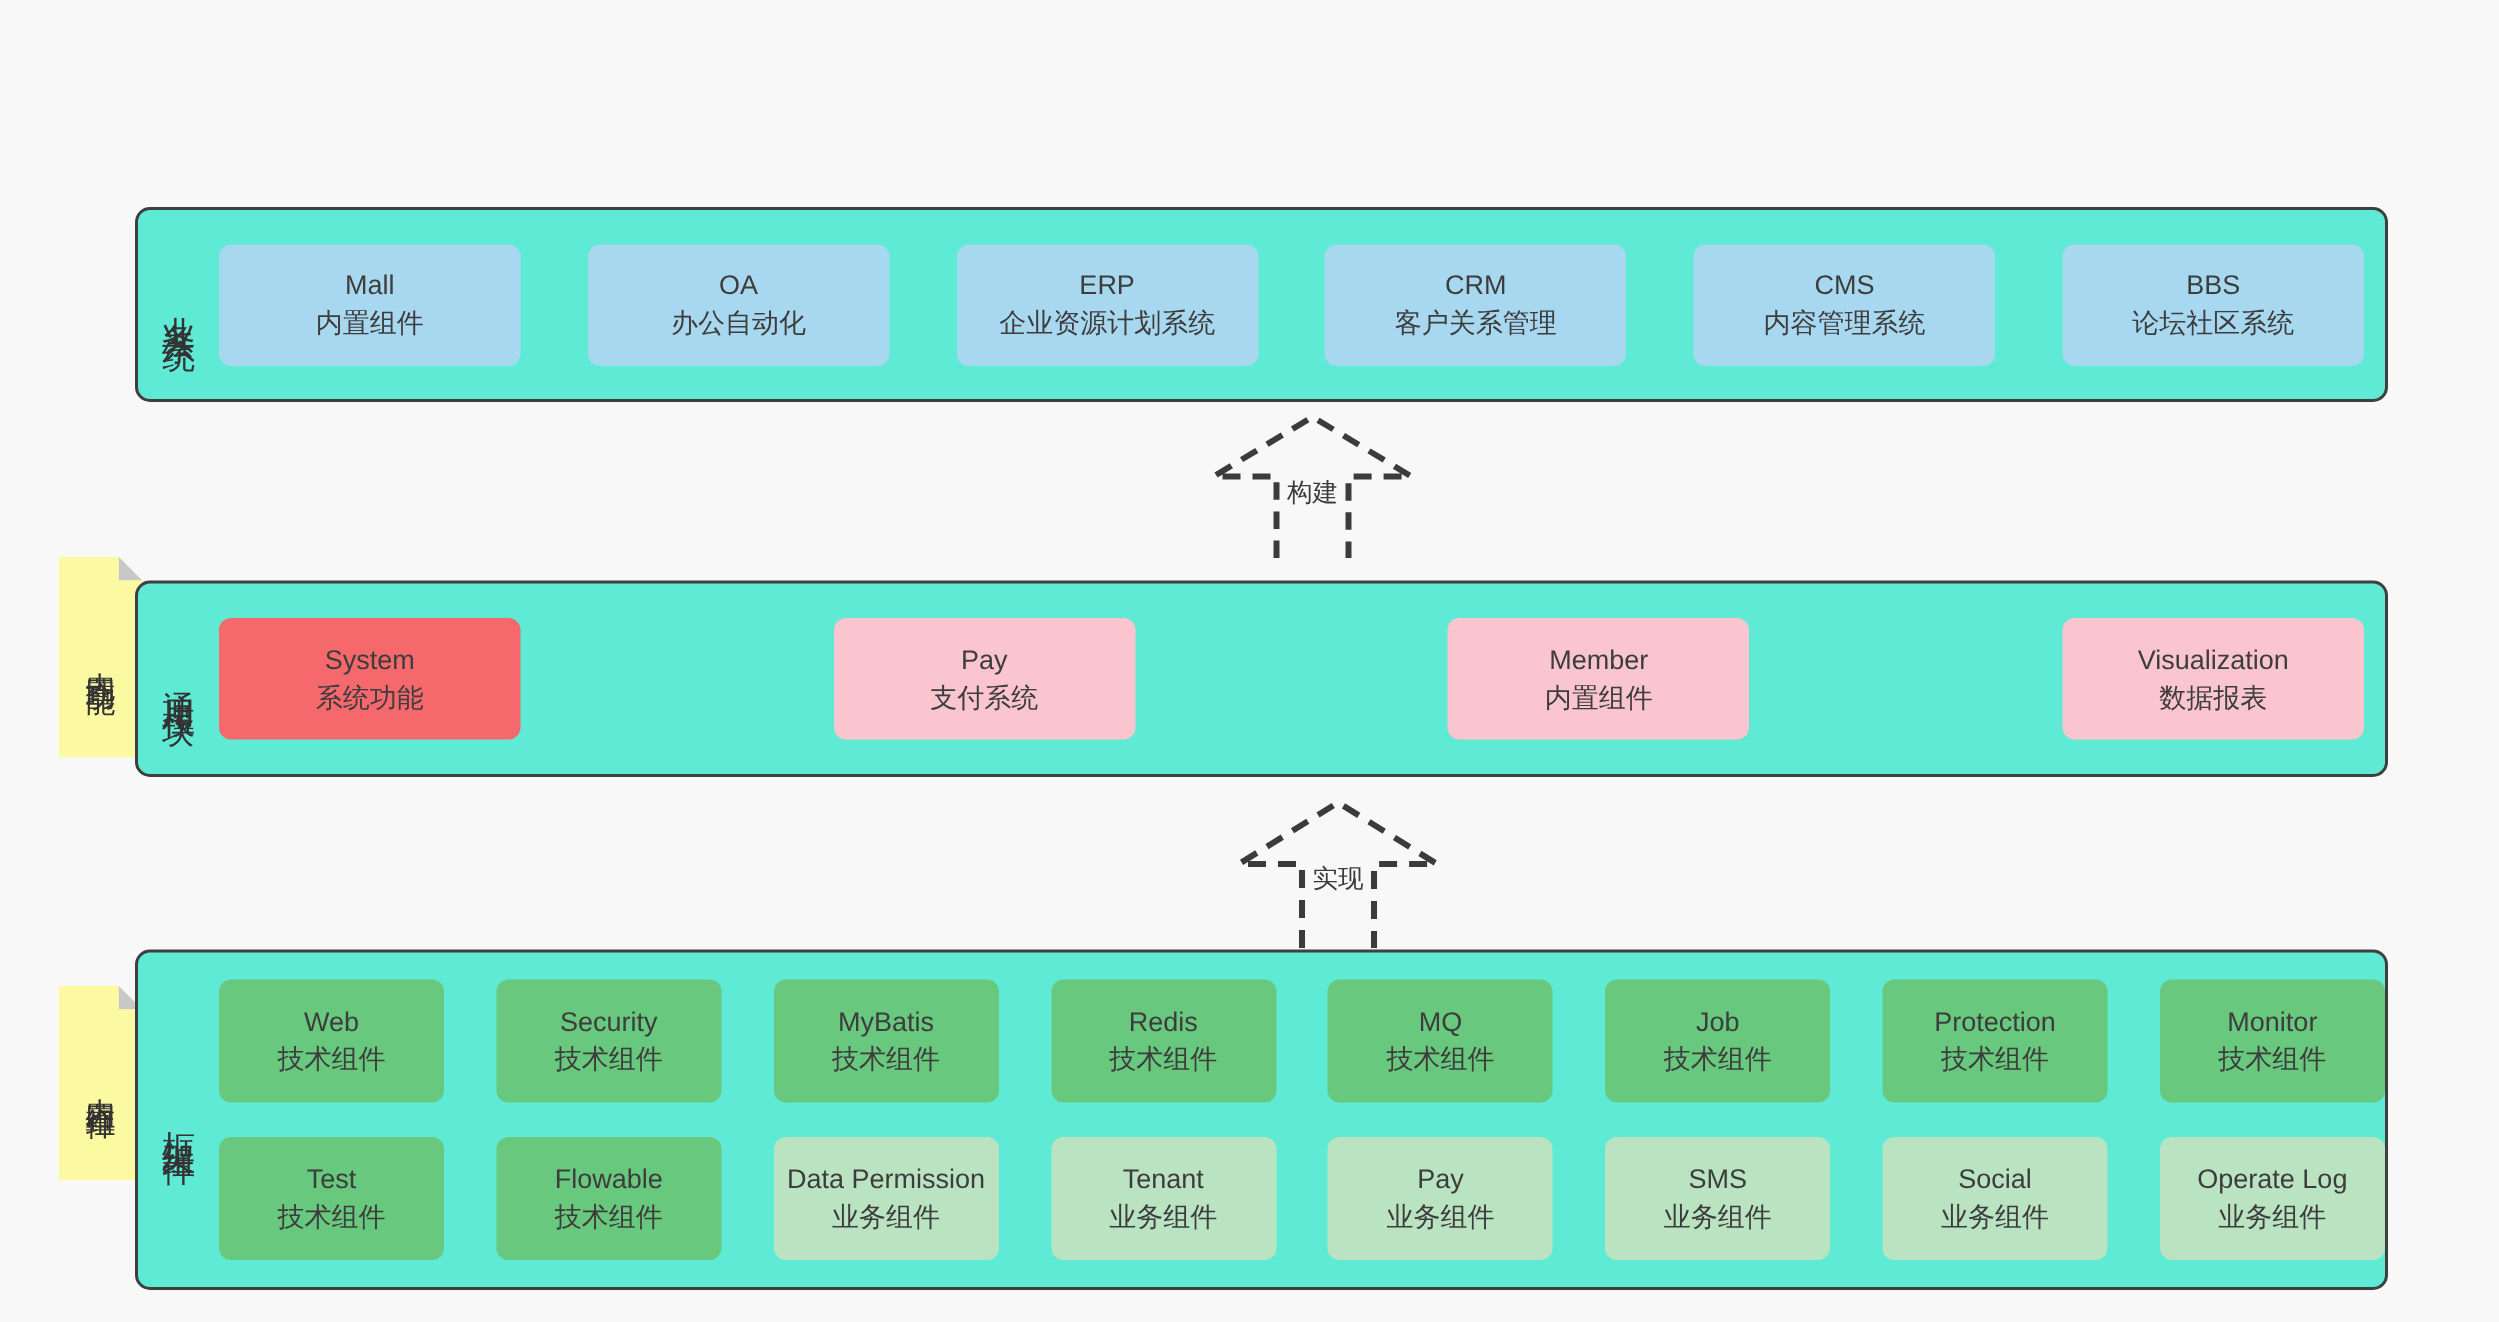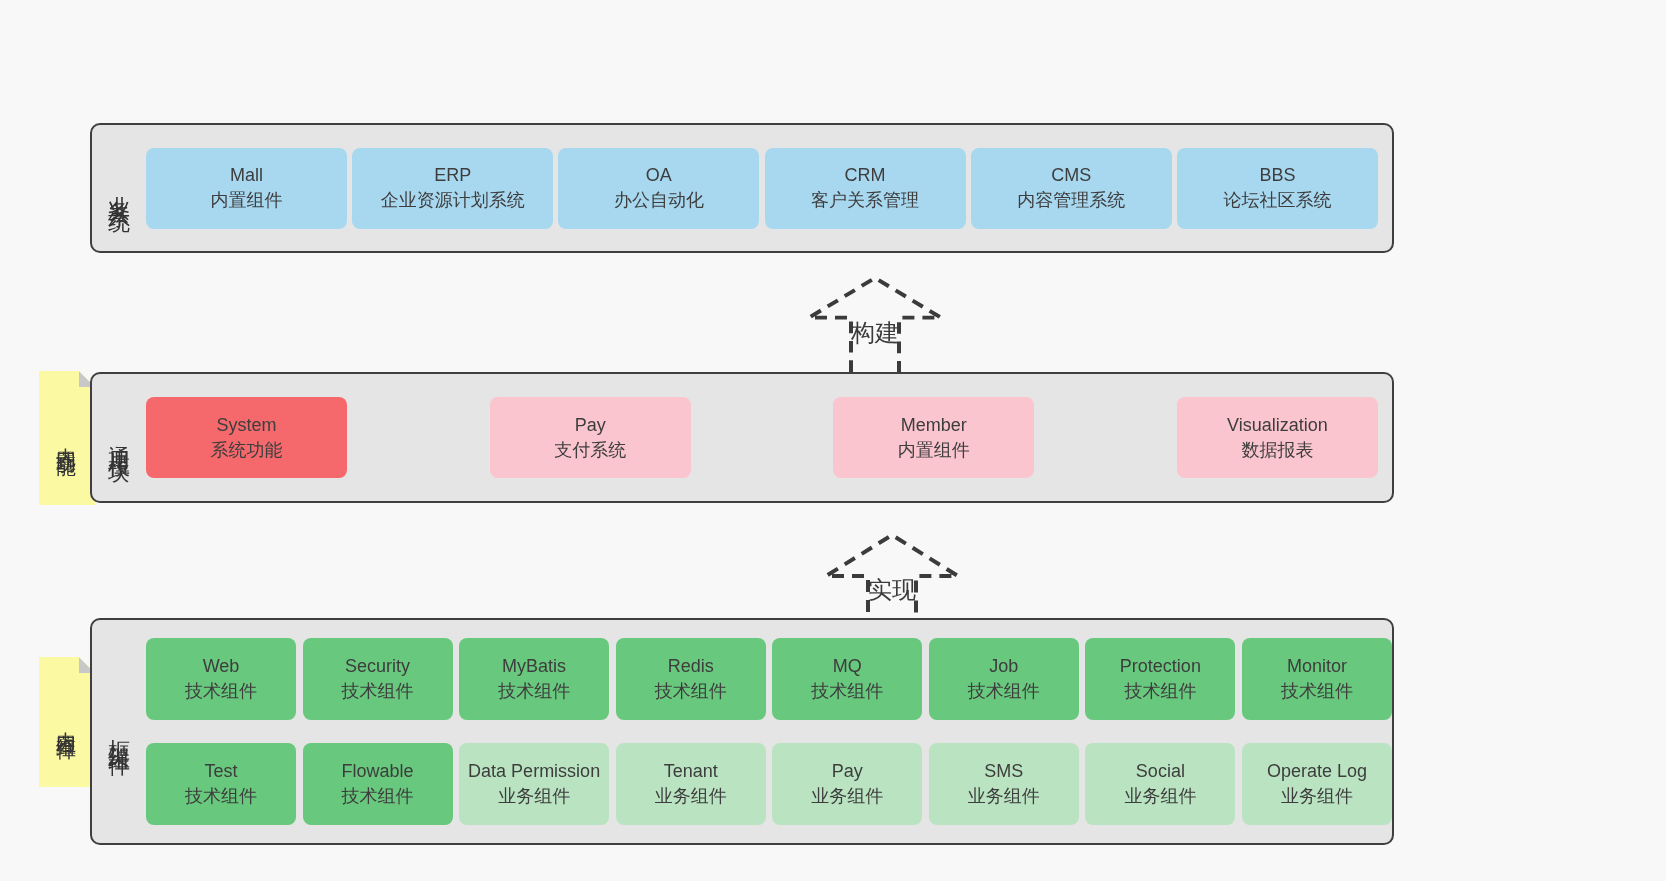--- a/index.html
+++ b/index.html
@@ -1,23 +1,23 @@
 <!DOCTYPE html>
 <html><head>
 <meta charset="utf-8">
 <style>
   html,body { margin:0; padding:0; }
   body { font-family:"Liberation Sans","DejaVu Sans",sans-serif; background:#f8f8f8; }
   .canvas { position:relative; width:1666px; height:881px; background:#f8f8f8; overflow:hidden; }
 
   
   .panel {
-    position:absolute; left:90px; width:1304px; box-sizing:border-box;
-    background:#e5e5e5; border:2px solid #3f3f3f; border-radius:10px;
-    display:flex; z-index:1;
+    position:absolute; left:90px; width:1502px; box-sizing:border-box;
+    background:#5eead4; border:2px solid #3f3f3f; border-radius:10px;
+    display:flex; z-index:1;margin-top:15px;
   }
   #panel-business   { top:123px; height:130px; }
   #panel-modules    { top:372px; height:131px; }
   #panel-components { top:618px; height:227px; }
 
   .side-label { width:54px; flex:none; display:flex; align-items:center; justify-content:center; }
   .side-label span {
     writing-mode:vertical-lr; font-size:22px; letter-spacing:5px; color:#333;
   }
 
@@ -52,21 +52,21 @@
   }
   .note-text { writing-mode:vertical-lr; font-size:20px; letter-spacing:3px; color:#333; }
 
   
   .arrow { position:absolute; z-index:0; }
   #arrow-build { left:805px; top:275px; width:140px; height:97px; }
   #arrow-impl  { left:822px; top:532px; width:140px; height:100px; }
   .arrow svg { position:absolute; inset:0; width:100%; height:100%; }
   .arrow-label {
     position:absolute; left:50%; top:42px; transform:translateX(-50%);
-    font-size:24px; color:#3b3b3b; white-space:nowrap;
+    font-size:17px; color:#3b3b3b; white-space:nowrap;
   }
 </style>
 </head>
 <body>
 
 <div class="canvas">
 
   <div class="note" id="note-modules">
     <span class="note-fold"></span>
     <span class="note-text">内置功能</span>
@@ -79,26 +79,26 @@
   <section class="panel" id="panel-business">
     <div class="side-label">
       <span>业务系统</span>
     </div>
     <div class="boxes">
       <div class="box blue">
         <div>Mall</div>
         <div>内置组件</div>
       </div>
       <div class="box blue">
+        <div>OA</div>
+        <div>办公自动化</div>
+      </div>
+      <div class="box blue">
         <div>ERP</div>
         <div>企业资源计划系统</div>
-      </div>
-      <div class="box blue">
-        <div>OA</div>
-        <div>办公自动化</div>
       </div>
       <div class="box blue">
         <div>CRM</div>
         <div>客户关系管理</div>
       </div>
       <div class="box blue">
         <div>CMS</div>
         <div>内容管理系统</div>
       </div>
       <div class="box blue">

